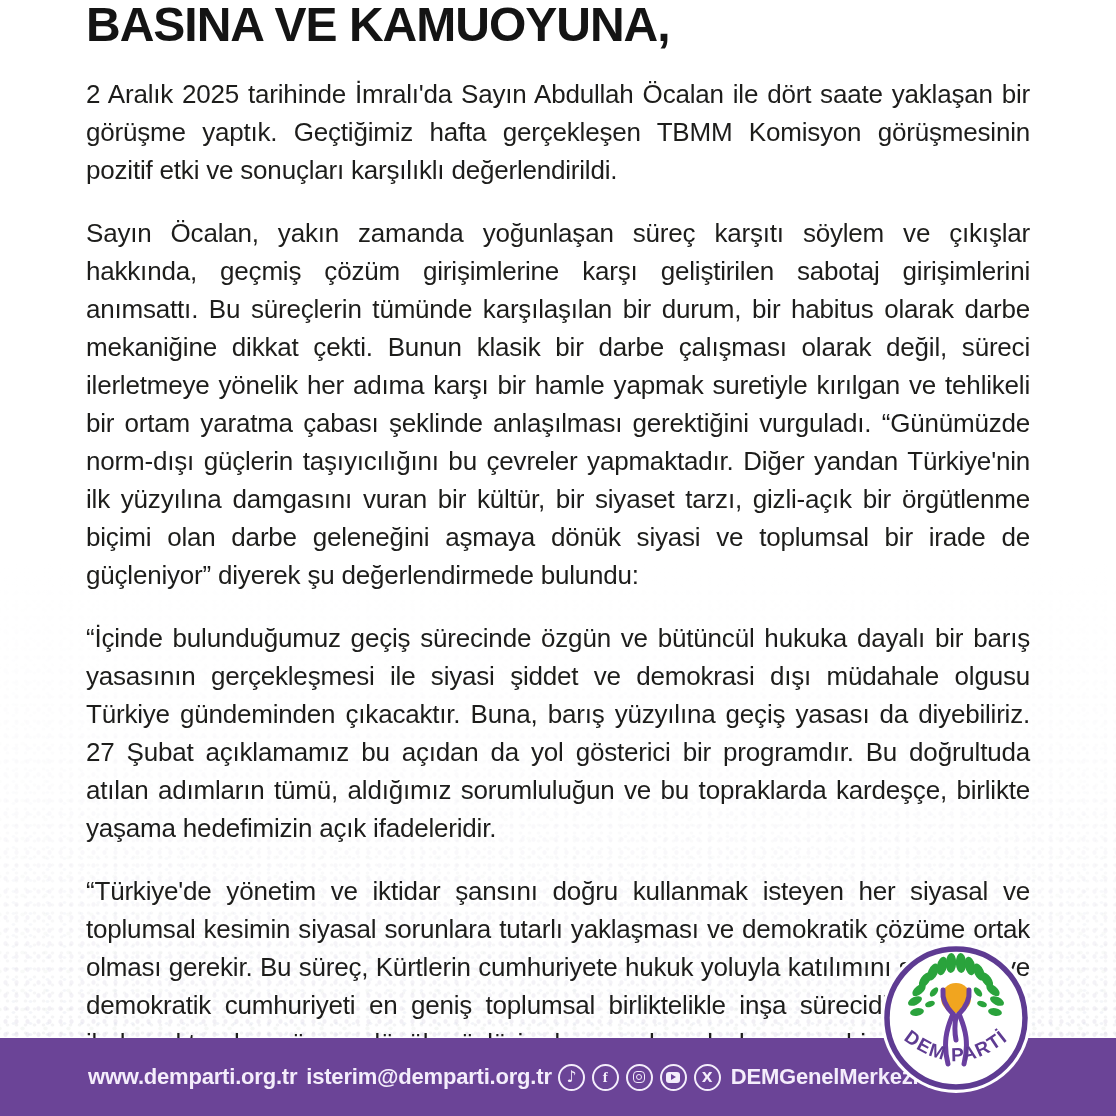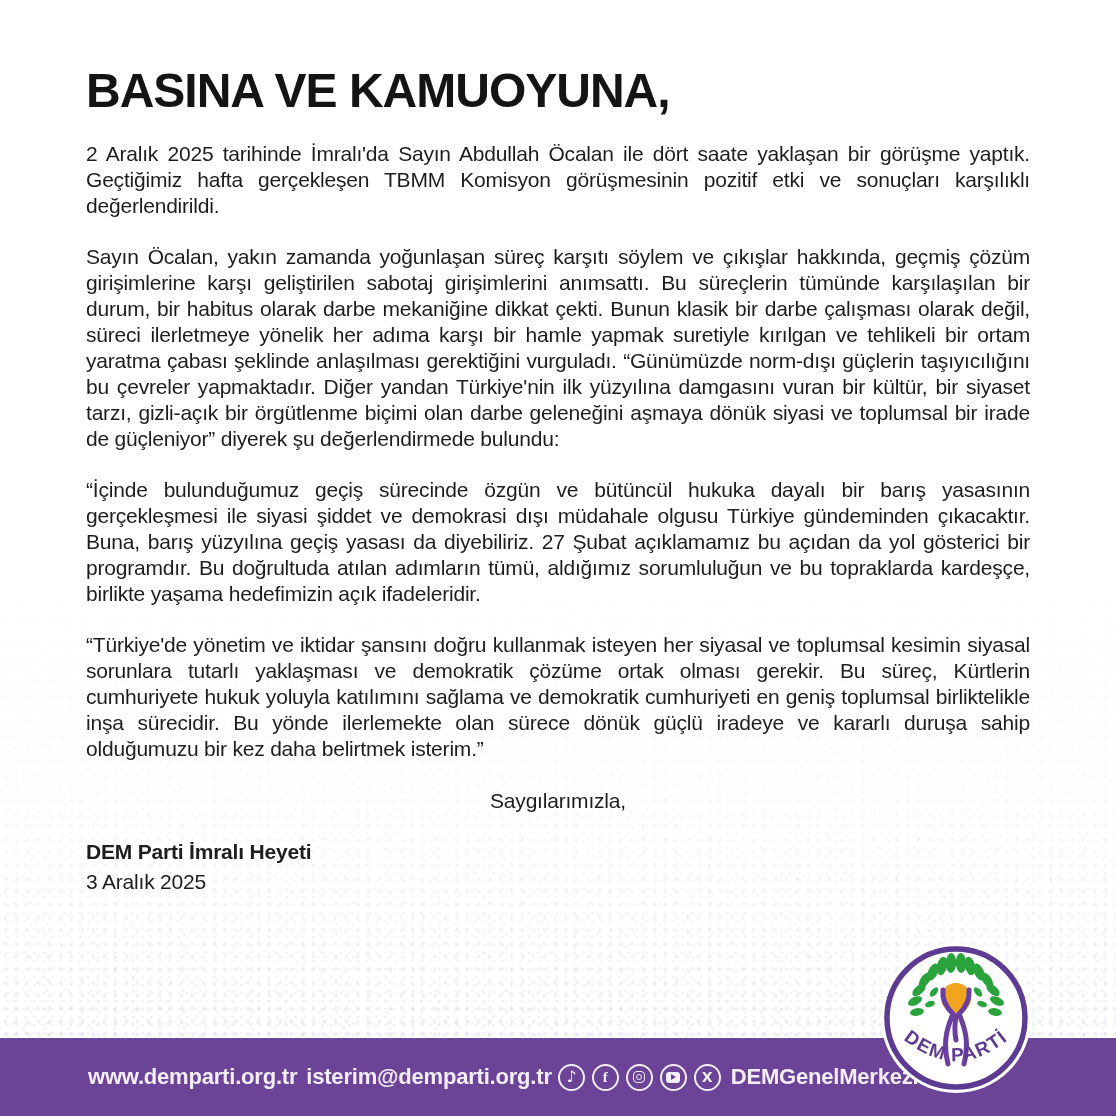--- a/index.html
+++ b/index.html
@@ -22,27 +22,27 @@
       radial-gradient(circle 50px at 88% 90%, rgba(100,80,150,.22), transparent 70%),
       radial-gradient(rgba(110,90,150,.35) 1.5px, transparent 2.6px),
       radial-gradient(rgba(90,110,165,.28) 1.4px, transparent 2.5px),
       radial-gradient(rgba(115,145,115,.24) 1.6px, transparent 2.8px),
       radial-gradient(rgba(60,60,80,.22) 1.2px, transparent 2.2px);
     background-size:100% 100%,100% 100%,100% 100%,100% 100%,100% 100%,11px 13px,17px 11px,23px 19px,9px 8px;
     background-position:0 0,0 0,0 0,0 0,0 0,0 0,5px 7px,11px 3px,3px 5px;
   }
   .content{position:relative;padding:0 86px;}
   .doc-title{
-    margin:0;padding-top:66px;
+    margin:0;
     font-size:48px;line-height:1.05;font-weight:bold;
     letter-spacing:-1px;color:#141414;
   }
   .body-par{
     margin:25px 0 0 0;
-    font-size:21px;line-height:26px;
+    font-size:26px;line-height:38px;
     text-align:justify;letter-spacing:-0.2px;
   }
   .closing{margin-top:26px;text-align:center;}
   .signature{margin-top:25px;font-weight:bold;text-align:left;}
   .sig-date{margin-top:4px;text-align:left;}
   
   .footer-bar{
     position:absolute;left:0;right:0;bottom:0;height:78px;
     background:#6b4497;
     display:flex;align-items:center;

